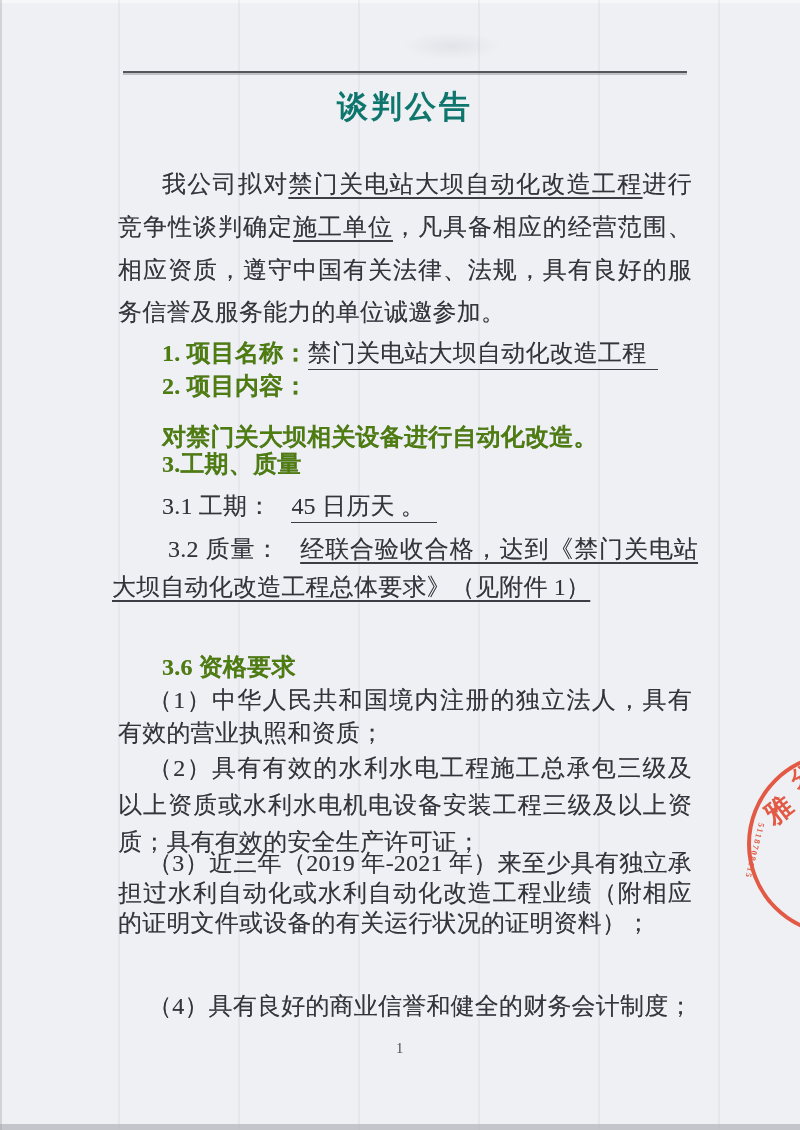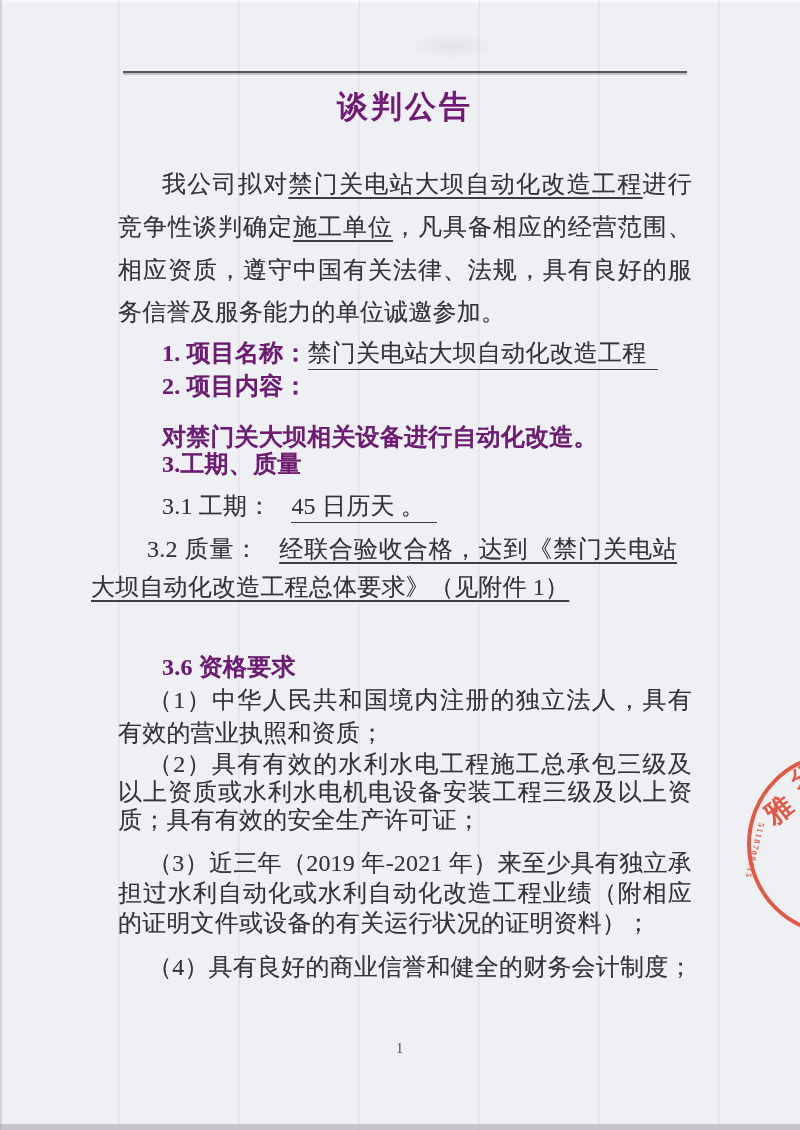--- a/index.html
+++ b/index.html
@@ -22,43 +22,43 @@
       linear-gradient(0deg, rgba(148,150,158,.48) 0 6px, transparent 6px),
       linear-gradient(180deg, rgba(255,255,255,.5) 0 3px, transparent 3px);
   }
   .rule{
     position:absolute;left:123px;top:71px;width:564px;height:2px;
     background:#55555d;box-shadow:0 2px 0 rgba(85,85,93,.30);
   }
   .doc-title{
     position:absolute;left:123px;top:86px;width:564px;margin:0;
     font-size:31px;font-weight:700;letter-spacing:3px;text-align:center;
-    color:#701a75;
+    color:#0f766e;
     font-family:Liberation Mono, monospace;
   }
   .tx{
     position:absolute;margin:0;left:118px;width:574px;
     font-size:24px;line-height:33px;letter-spacing:.2px;
     text-align:justify;
     text-shadow:0 0 .5px rgba(52,53,60,.45);
   }
-  .b{font-weight:700;color:#701a75;}
+  .b{font-weight:700;color:#4d7c0f;}
   .intro{top:163px;line-height:42.8px;text-indent:44px;}
   .i1{top:337px;text-indent:44px;white-space:nowrap;}
   .i2{top:370px;text-indent:44px;}
   .c2{top:421px;text-indent:44px;}
   .s3{top:448px;text-indent:44px;}
   .i31{top:490px;text-indent:44px;white-space:nowrap;}
-  .i32{top:531px;left:91px;width:586px;text-indent:56px;line-height:37.5px;}
+  .i32{top:531px;left:112px;width:586px;text-indent:56px;line-height:37.5px;}
   .s4{top:613px;text-indent:44px;}
   .i41{top:651px;text-indent:44px;}
   .r1{top:684px;text-indent:30px;}
-  .r2{top:750px;text-indent:30px;line-height:28px;}
+  .r2{top:750px;text-indent:30px;line-height:37px;}
   .r3{top:848px;text-indent:30px;line-height:30px;}
-  .r4{top:951px;text-indent:30px;white-space:nowrap;}
+  .r4{top:990px;text-indent:30px;white-space:nowrap;}
   .r5{top:984px;text-indent:30px;white-space:nowrap;}
   .u{
     text-decoration:underline;
     text-decoration-thickness:1.5px;
     text-underline-offset:5px;
     text-decoration-color:#3c3d45;
   }
   .u-b{
     border-bottom:1.7px solid #3c3d45;
     padding-bottom:3px;padding-right:12px;

